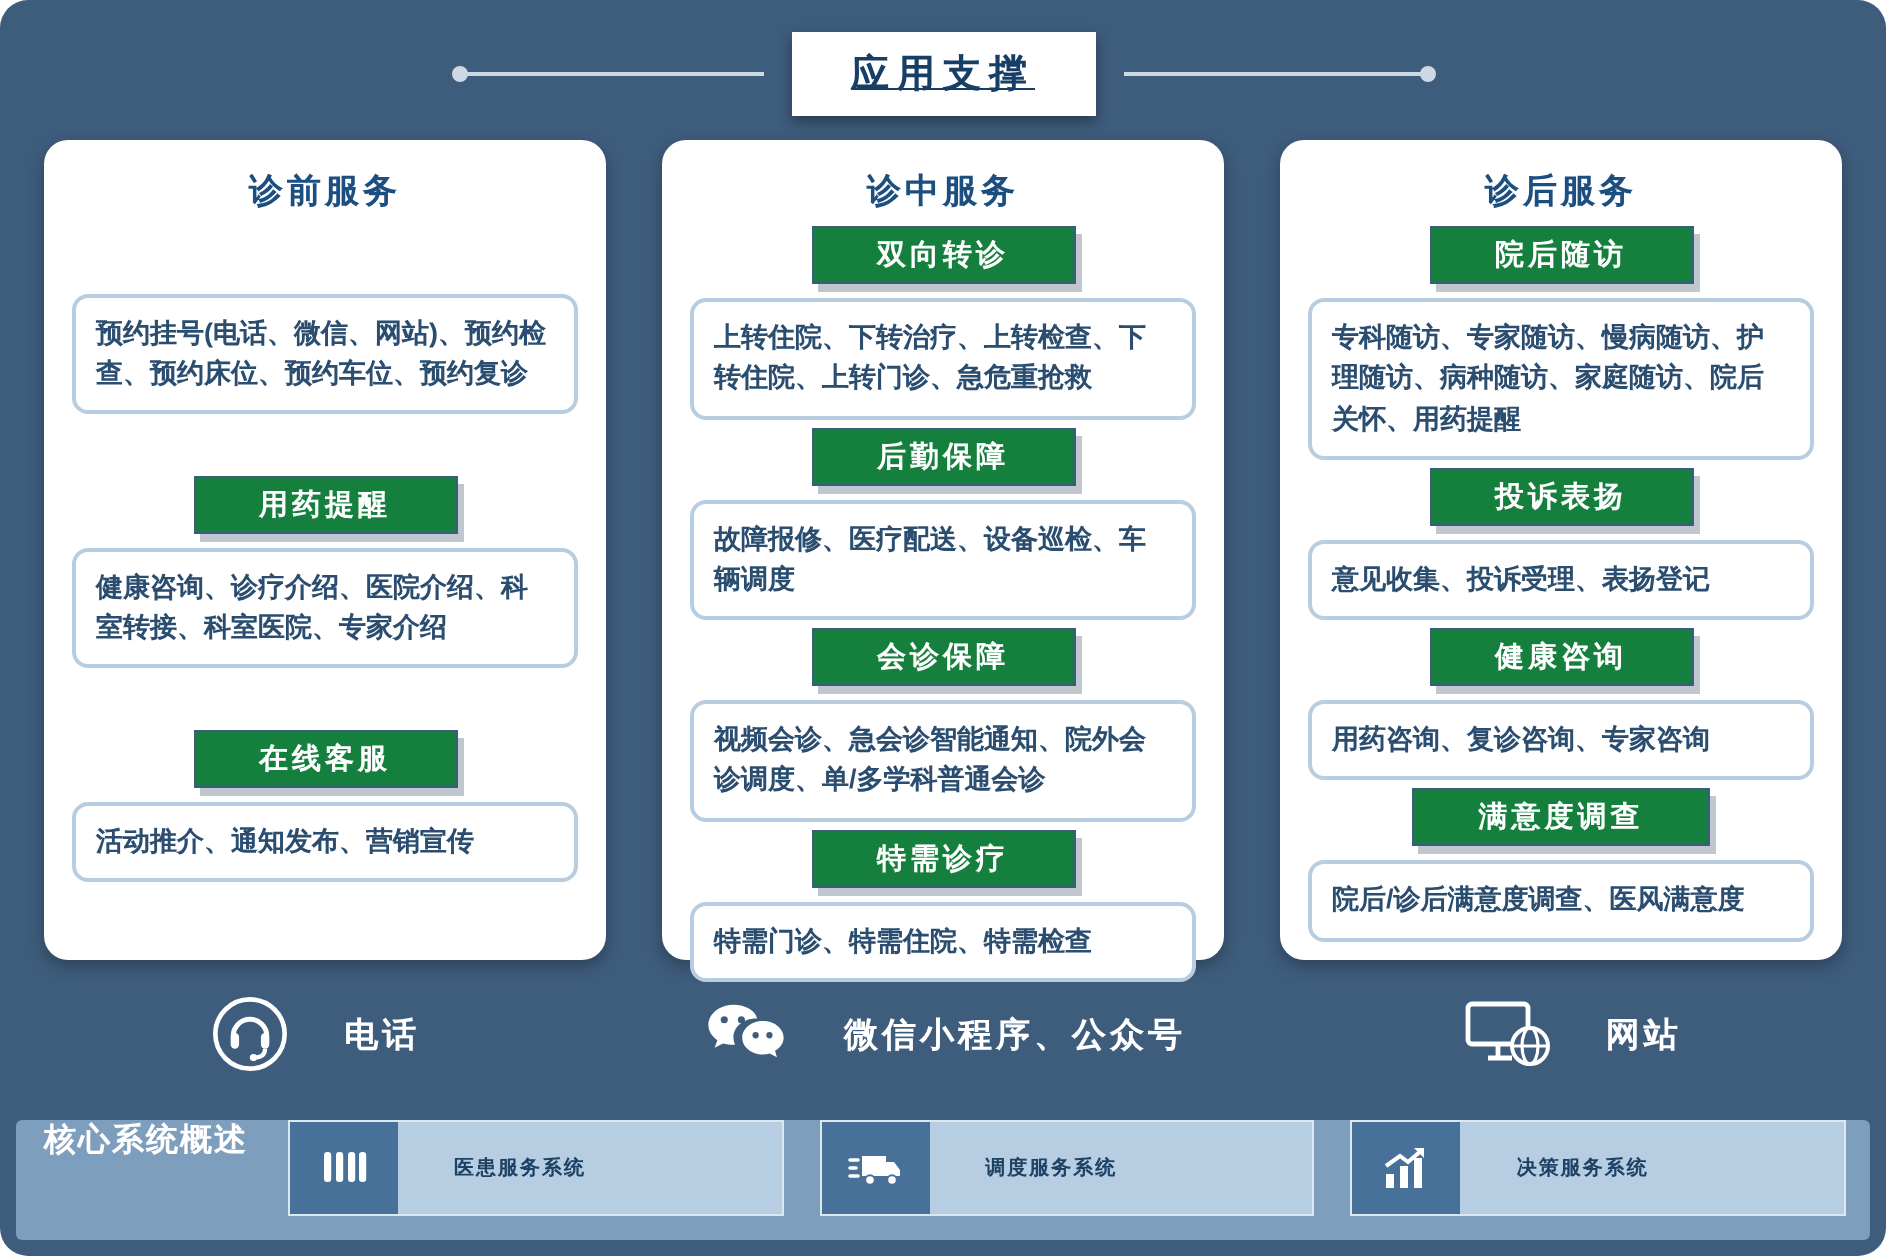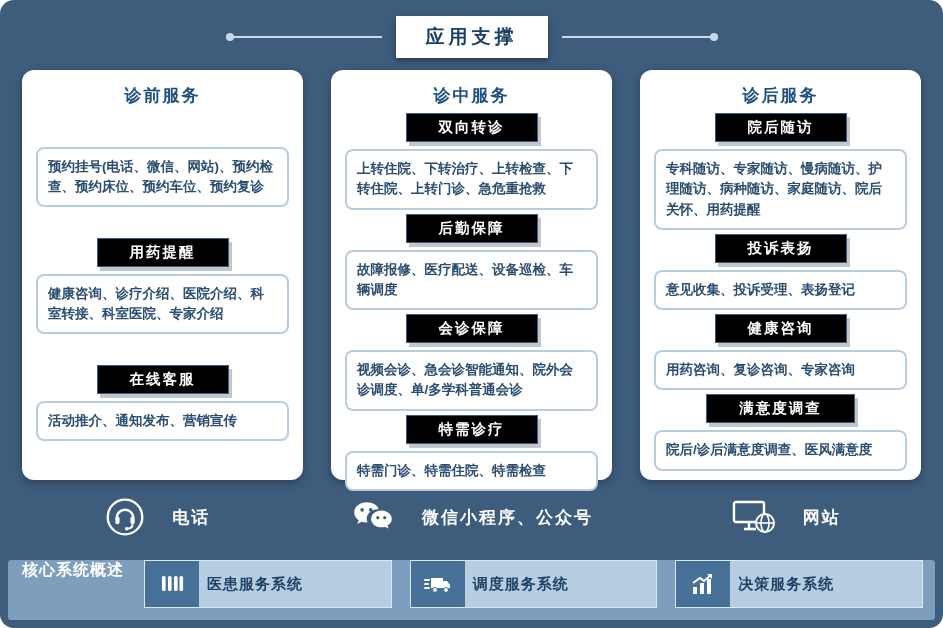--- a/index.html
+++ b/index.html
@@ -5,47 +5,47 @@
   html,body{margin:0;padding:0;background:#ffffff;font-family:"Liberation Sans","DejaVu Sans",sans-serif;}
   .canvas{position:relative;width:943px;height:628px;background:#3e5c7c;border-radius:14px;overflow:hidden;}
 
   
   .header{position:absolute;top:16px;left:0;right:0;display:flex;align-items:center;justify-content:center;}
   .hline{position:relative;width:152px;height:2px;background:#ccd8e4;margin:0 14px;}
   .hline .dot{position:absolute;top:-3px;width:8px;height:8px;border-radius:50%;background:#ccd8e4;}
   .hline.left .dot{left:-4px;}
   .hline.right .dot{right:-4px;}
   .title-box{background:#ffffff;color:#173f66;font-weight:bold;font-size:19px;letter-spacing:4px;
-             padding:8px 30px;box-shadow:0 3px 6px rgba(0,0,0,.35);}
+             padding:8px 30px;box-shadow:0 3px 6px rgba(0,0,0,.35);text-decoration:underline;}
 
   
   .columns{position:absolute;top:70px;left:22px;right:22px;height:410px;display:flex;gap:28px;}
   .col{flex:1;background:#ffffff;border-radius:12px;box-shadow:0 3px 8px rgba(0,0,0,.28);
        padding:10px 14px 12px;display:flex;flex-direction:column;box-sizing:border-box;}
   .col-title{text-align:center;color:#1c4e80;font-size:17px;font-weight:bold;letter-spacing:2px;padding:4px 0 6px;}
   .sections{flex:1;display:flex;flex-direction:column;justify-content:space-evenly;gap:4px;}
   .section{display:flex;flex-direction:column;align-items:center;}
-  .badge{position:relative;background:#000000;color:#ffffff;font-weight:bold;font-size:14.5px;letter-spacing:2px;
+  .badge{position:relative;background:#15803d;color:#ffffff;font-weight:bold;font-size:14.5px;letter-spacing:2px;
          padding:4px 32px;border:1px solid #3c5c7e;box-shadow:3px 4px 0 rgba(46,71,96,.30);z-index:1;}
   .box{width:100%;box-sizing:border-box;margin-top:7px;background:#ffffff;border:2px solid #b9cde0;
        border-radius:8px;padding:8px 10px;color:#2a4d70;font-size:13.5px;font-weight:600;line-height:1.5;}
 
   
   .channels{position:absolute;top:488px;left:0;right:0;height:58px;display:flex;}
   .channel{flex:1;display:flex;align-items:center;justify-content:center;gap:26px;color:#ffffff;
            font-weight:bold;font-size:17px;letter-spacing:2px;}
   .channel svg{display:block;}
 
   
   .footer{position:absolute;left:8px;right:8px;bottom:8px;height:60px;background:#7e9ebd;border-radius:3px;
           display:flex;align-items:flex-start;gap:18px;padding:0 12px;box-sizing:border-box;}
   .footer-label{color:#ffffff;font-weight:bold;font-size:16px;white-space:nowrap;letter-spacing:1px;padding:0 2px;}
   .sys{flex:1;display:flex;align-items:center;background:#b7cee2;border:1px solid #dbe8f2;height:46px;overflow:hidden;}
   .sys-icon{width:54px;height:46px;background:#48719a;display:flex;align-items:center;justify-content:center;flex:0 0 54px;}
-  .sys-label{color:#1e4266;font-weight:bold;font-size:15px;padding-left:8px;letter-spacing:1px;}
+  .sys-label{color:#1e4266;font-weight:bold;font-size:10px;padding-left:28px;letter-spacing:1px;}
 </style>
 </head>
 <body>
 
 <div class="canvas">
 
   <div class="header">
     <div class="hline left">
         <span class="dot"></span>
       </div>

